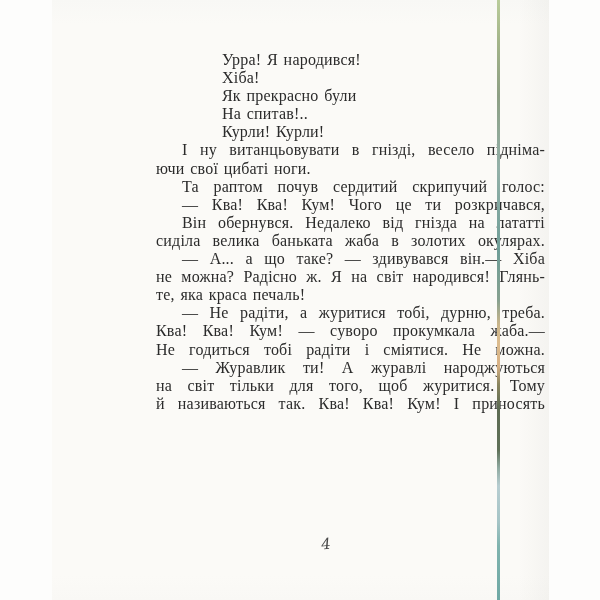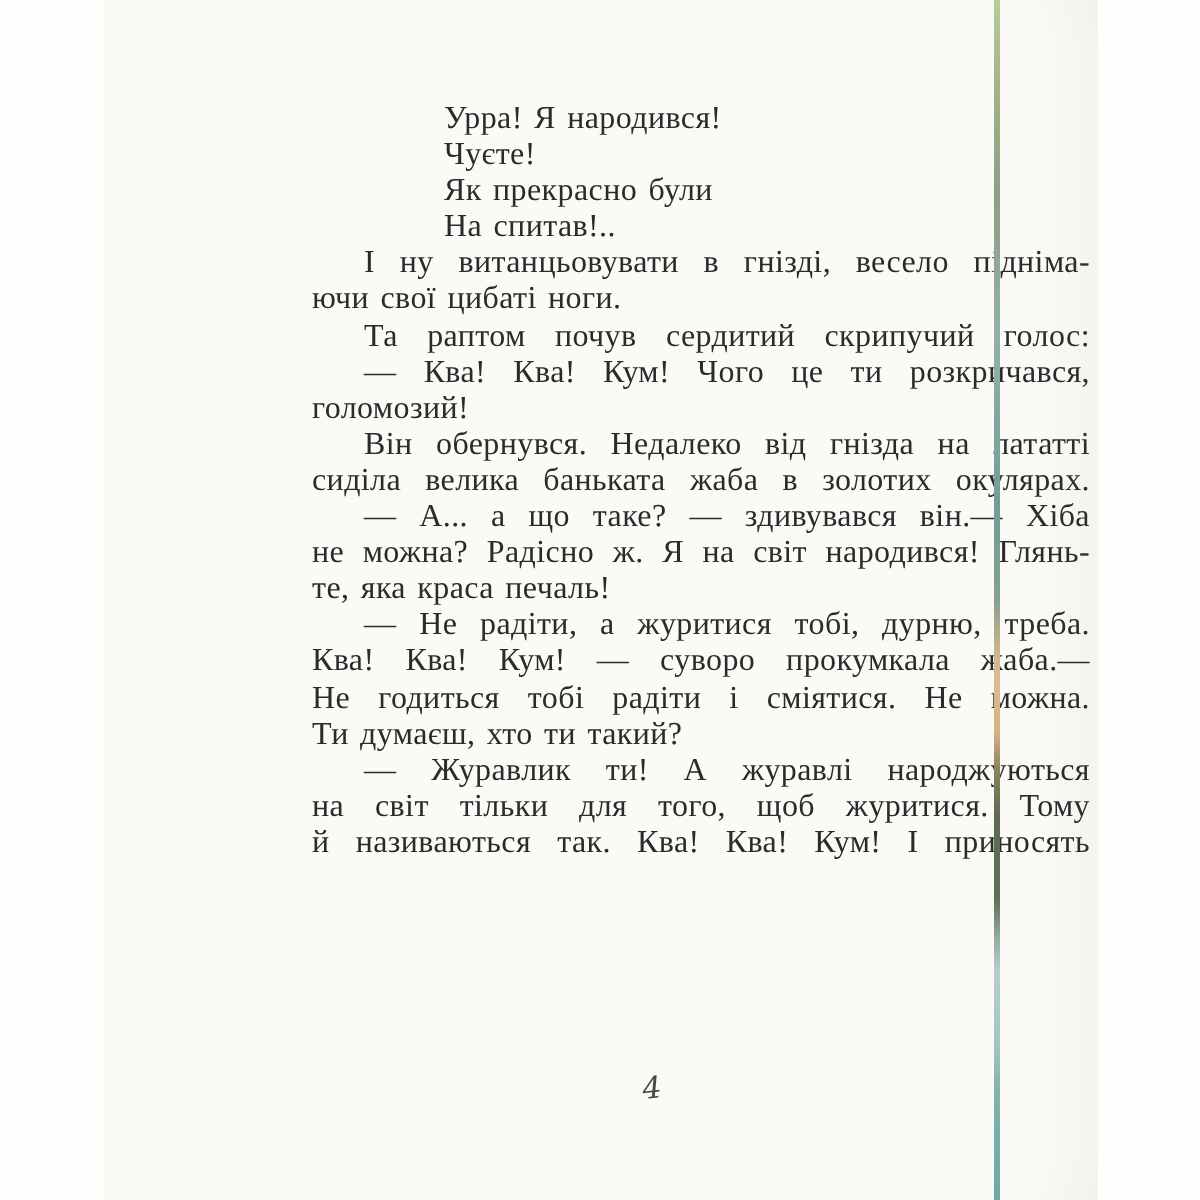--- a/index.html
+++ b/index.html
@@ -108,37 +108,36 @@
 </style>
 </head>
 <body>
 
 <div class="stage">
 
   <div class="book-page">
 
     <div class="text-block">
       <div class="line v">Урра! Я народився!</div>
-      <div class="line v">Чуєте!</div>
+      <div class="line v">Хіба!</div>
       <div class="line v">Як прекрасно були</div>
       <div class="line v">На спитав!..</div>
+      <div class="line v">Курли! Курли!</div>
       <div class="line ind j">І ну витанцьовувати в гнізді, весело підніма-</div>
       <div class="line">ючи свої цибаті ноги.</div>
       <div class="line ind j">Та раптом почув сердитий скрипучий голос:</div>
       <div class="line ind j">— Ква! Ква! Кум! Чого це ти розкричався,</div>
-      <div class="line">голомозий!</div>
       <div class="line ind j">Він обернувся. Недалеко від гнізда на лататті</div>
       <div class="line j">сиділа велика баньката жаба в золотих окулярах.</div>
       <div class="line ind j">— А... а що таке? — здивувався він.— Хіба</div>
       <div class="line j">не можна? Радісно ж. Я на світ народився! Глянь-</div>
       <div class="line">те, яка краса печаль!</div>
       <div class="line ind j">— Не радіти, а журитися тобі, дурню, треба.</div>
       <div class="line j">Ква! Ква! Кум! — суворо прокумкала жаба.—</div>
       <div class="line j">Не годиться тобі радіти і сміятися. Не можна.</div>
-      <div class="line">Ти думаєш, хто ти такий?</div>
       <div class="line ind j">— Журавлик ти! А журавлі народжуються</div>
       <div class="line j">на світ тільки для того, щоб журитися. Тому</div>
       <div class="line j">й називаються так. Ква! Ква! Кум! І приносять</div>
     </div>
 
     <div class="page-number">4</div>
   </div>
 
   <div class="page-edge"></div>
 </div>

